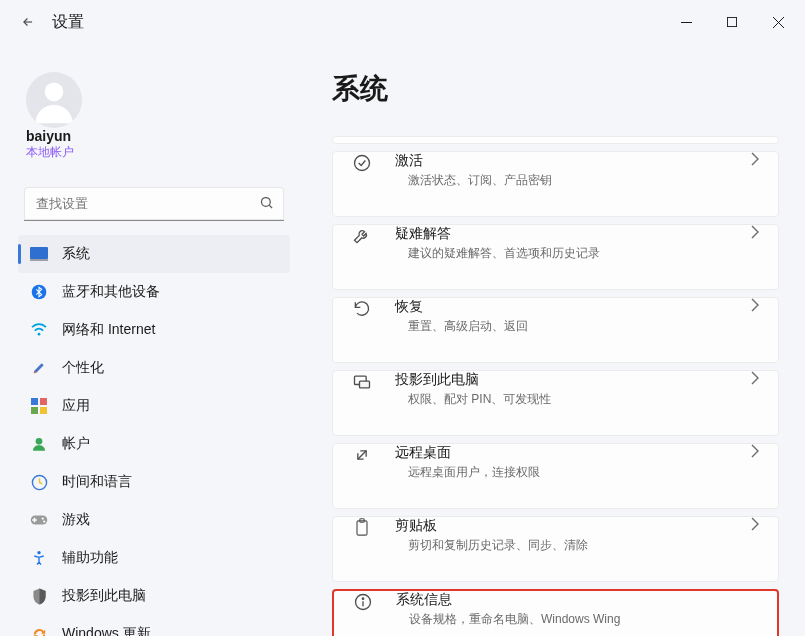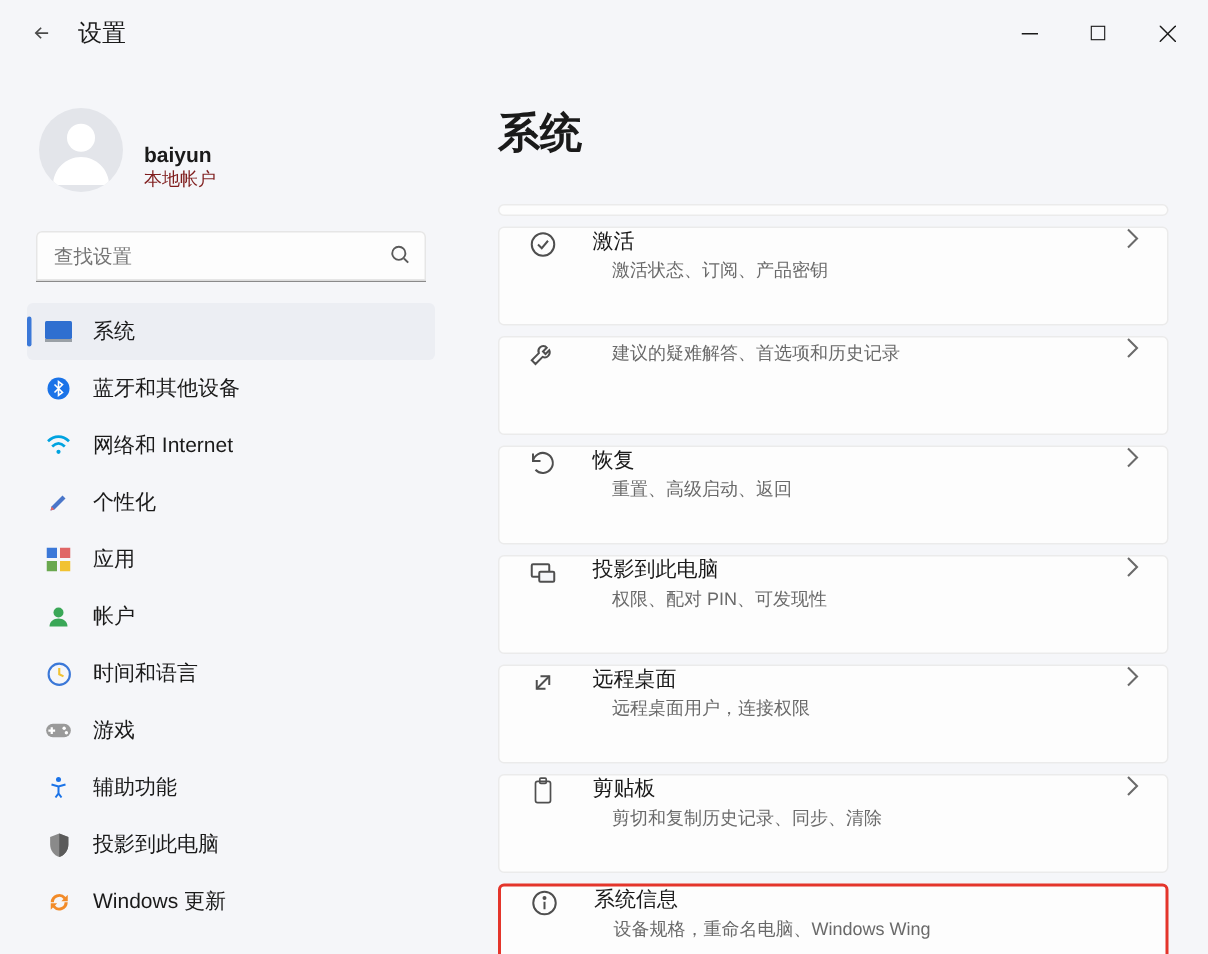--- a/index.html
+++ b/index.html
@@ -38,32 +38,33 @@
   }
   .winbtn svg { stroke:#1a1a1a; }
   
   .layout { display:flex; height:calc(636px - 44px); }
   .sidebar {
     width: 300px;
     padding: 14px 10px 0 18px;
     display:flex;flex-direction:column;
   }
   .profile {
-    display:flex;align-items:flex-end;gap:14px;
+    display:flex;align-items:flex-start;gap:0;
     padding: 14px 8px 26px 8px;
+    flex-direction: column;
   }
   .avatar {
     width:56px;height:56px;border-radius:50%;
     background:#e3e5ea;
     display:flex;align-items:center;justify-content:center;
     overflow:hidden;
   }
   .avatar svg { fill:#fff; }
   .profile-name { font-weight:600; font-size:14px; }
-  .profile-sub { font-size:12px; color:#7f1d1d; }
+  .profile-sub { font-size:12px; color:#8b5cf6; }
   .search {
     position:relative;
     margin: 0 6px 14px 6px;
   }
   .search input {
     width:100%; height:34px;
     border:none;
     border-bottom:1px solid #8a8a8a;
     background:#fdfdfd;
     border-radius:4px 4px 0 0;
@@ -323,20 +324,21 @@
           </svg></span>
     </div>
 
     <div class="card">
       <span class="cicon">
           <svg width="20" height="20" viewBox="0 0 24 24" fill="none" stroke="#4f4f4f" stroke-width="1.6">
             <path d="M14 6a4 4 0 0 0-5.3 5.3L3 17l3 3 5.7-5.7A4 4 0 0 0 17 9l-3 3-2-2 3-3z"></path>
           </svg>
         </span>
       <div class="ctext">
+        <div class="ctitle">疑难解答</div>
         <div class="csub">建议的疑难解答、首选项和历史记录</div>
       </div>
       <span class="chev"><svg width="10" height="14" viewBox="0 0 8 14" fill="none" stroke="#6a6a6a" stroke-width="1.4">
             <path d="M1 1l6 6-6 6"></path>
           </svg></span>
     </div>
 
     <div class="card">
       <span class="cicon">
           <svg width="20" height="20" viewBox="0 0 24 24" fill="none" stroke="#4f4f4f" stroke-width="1.6">

